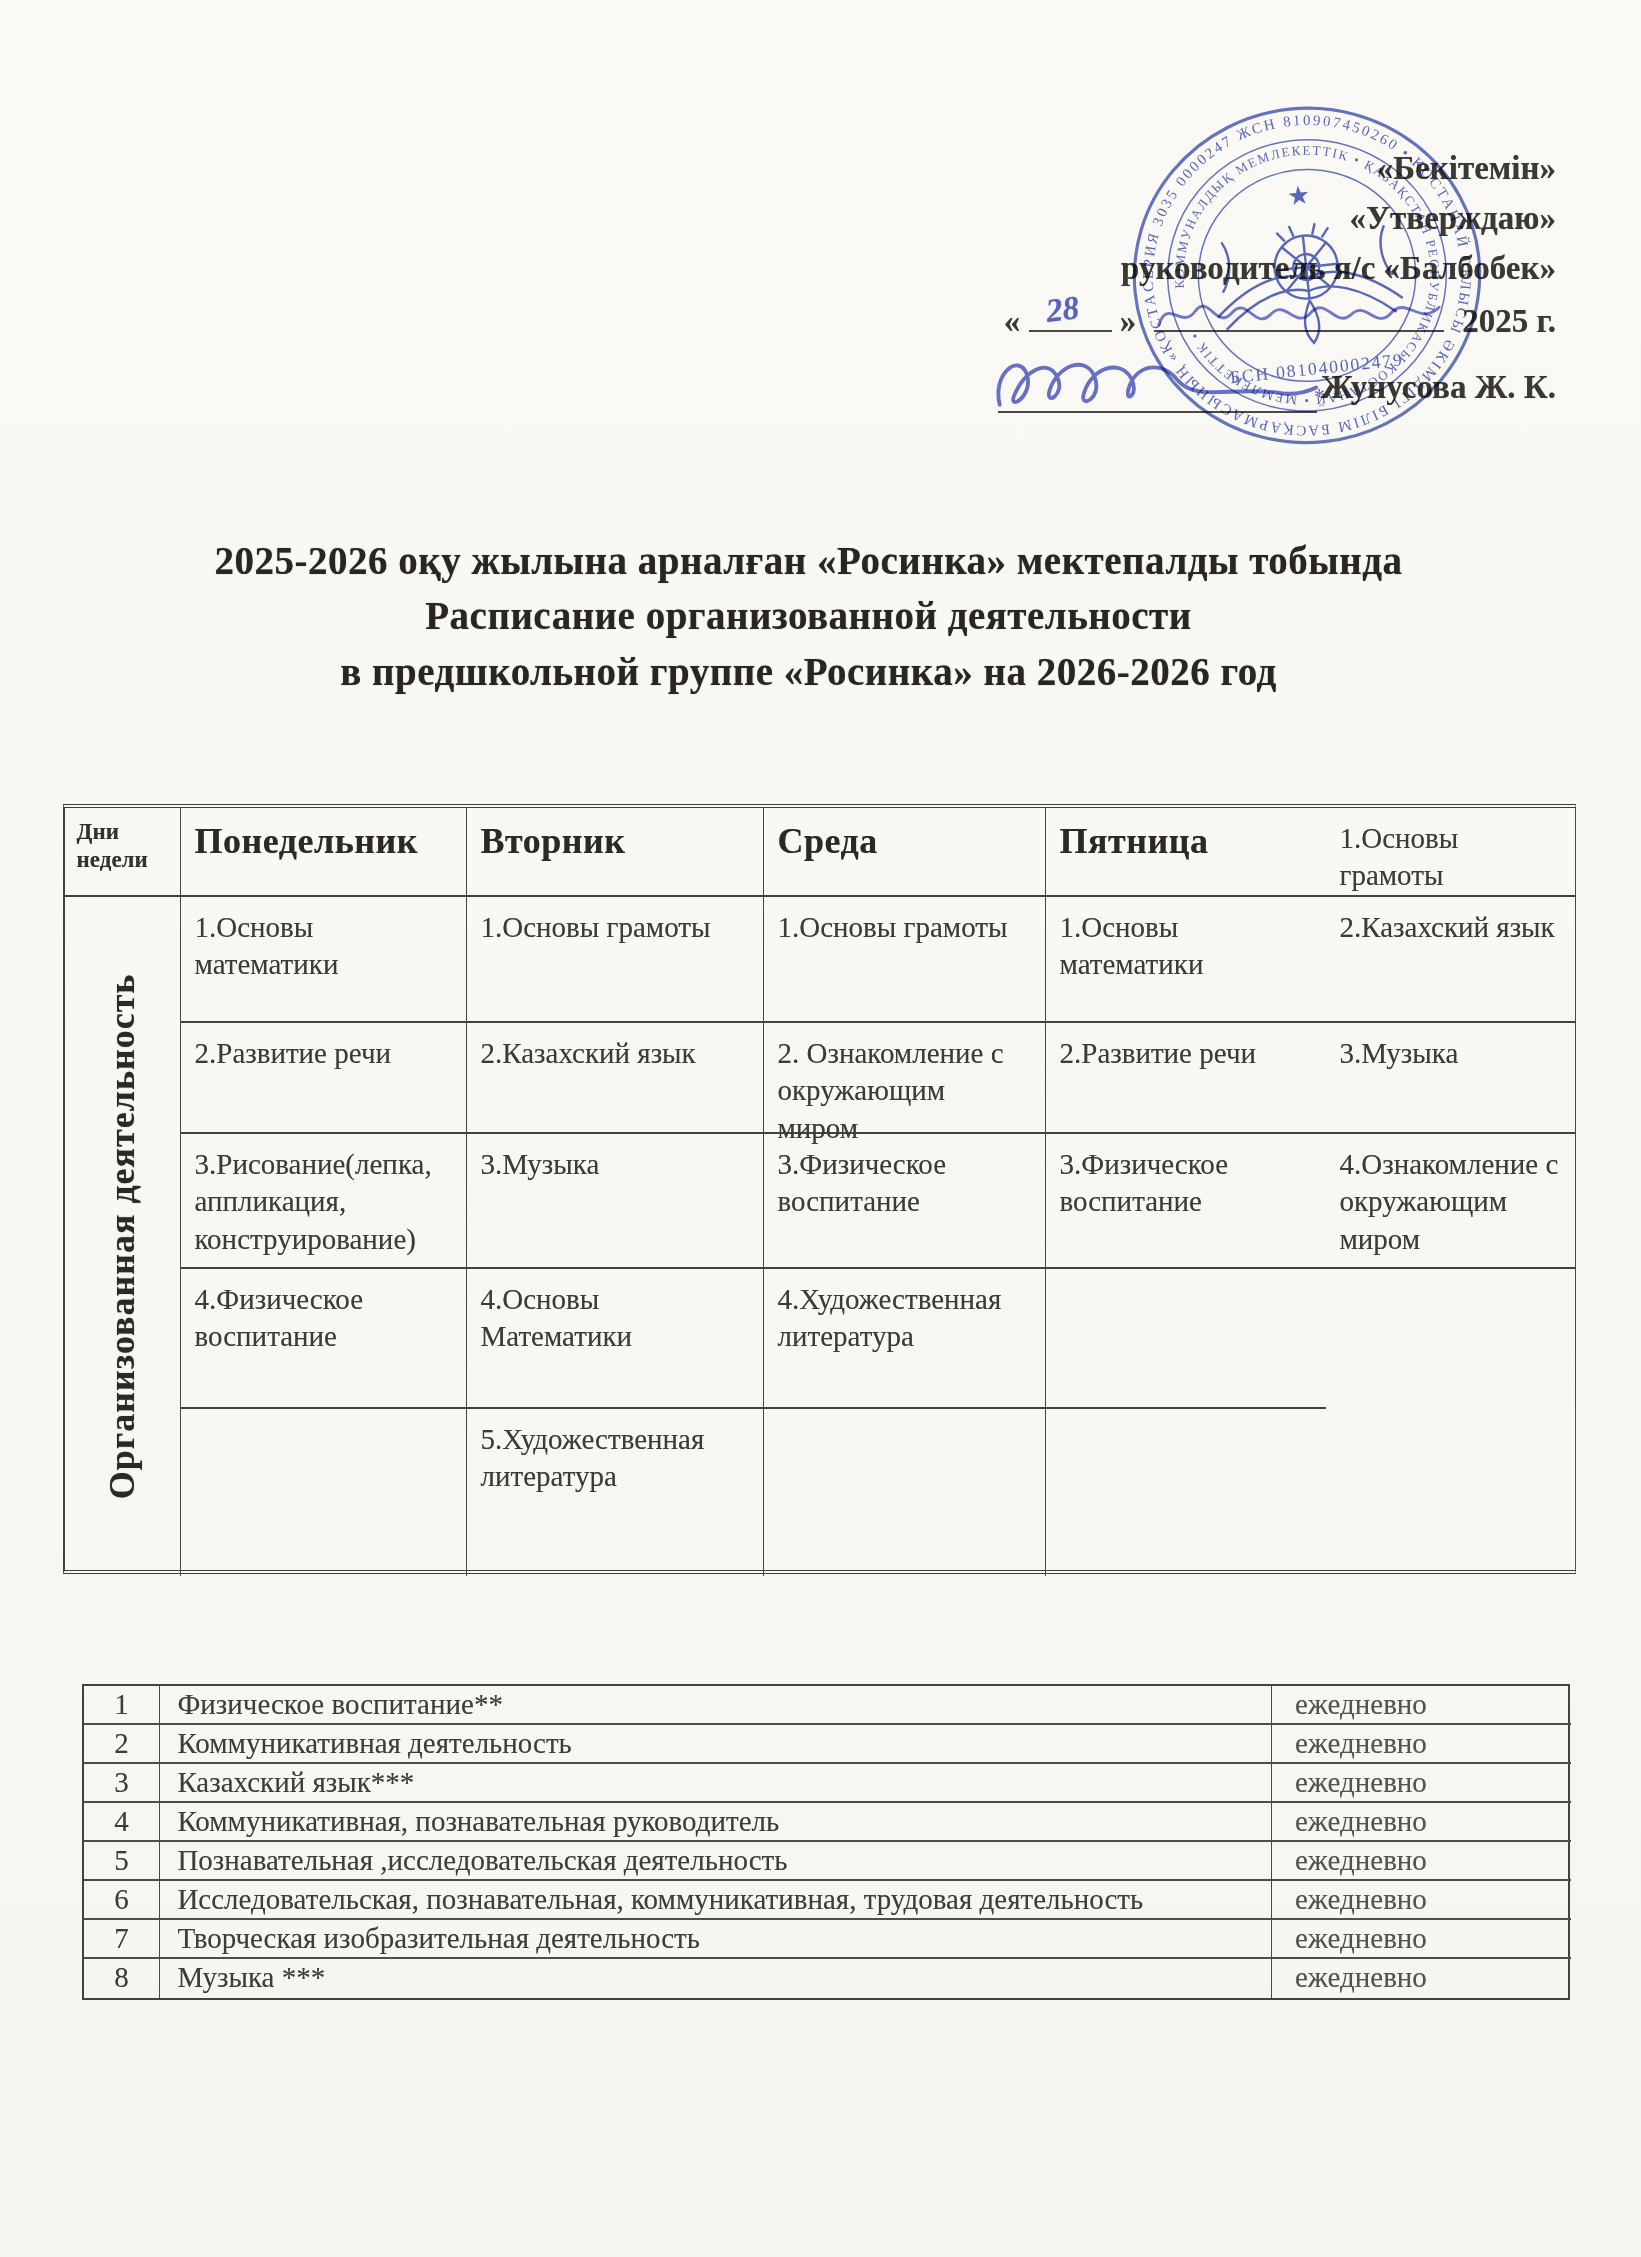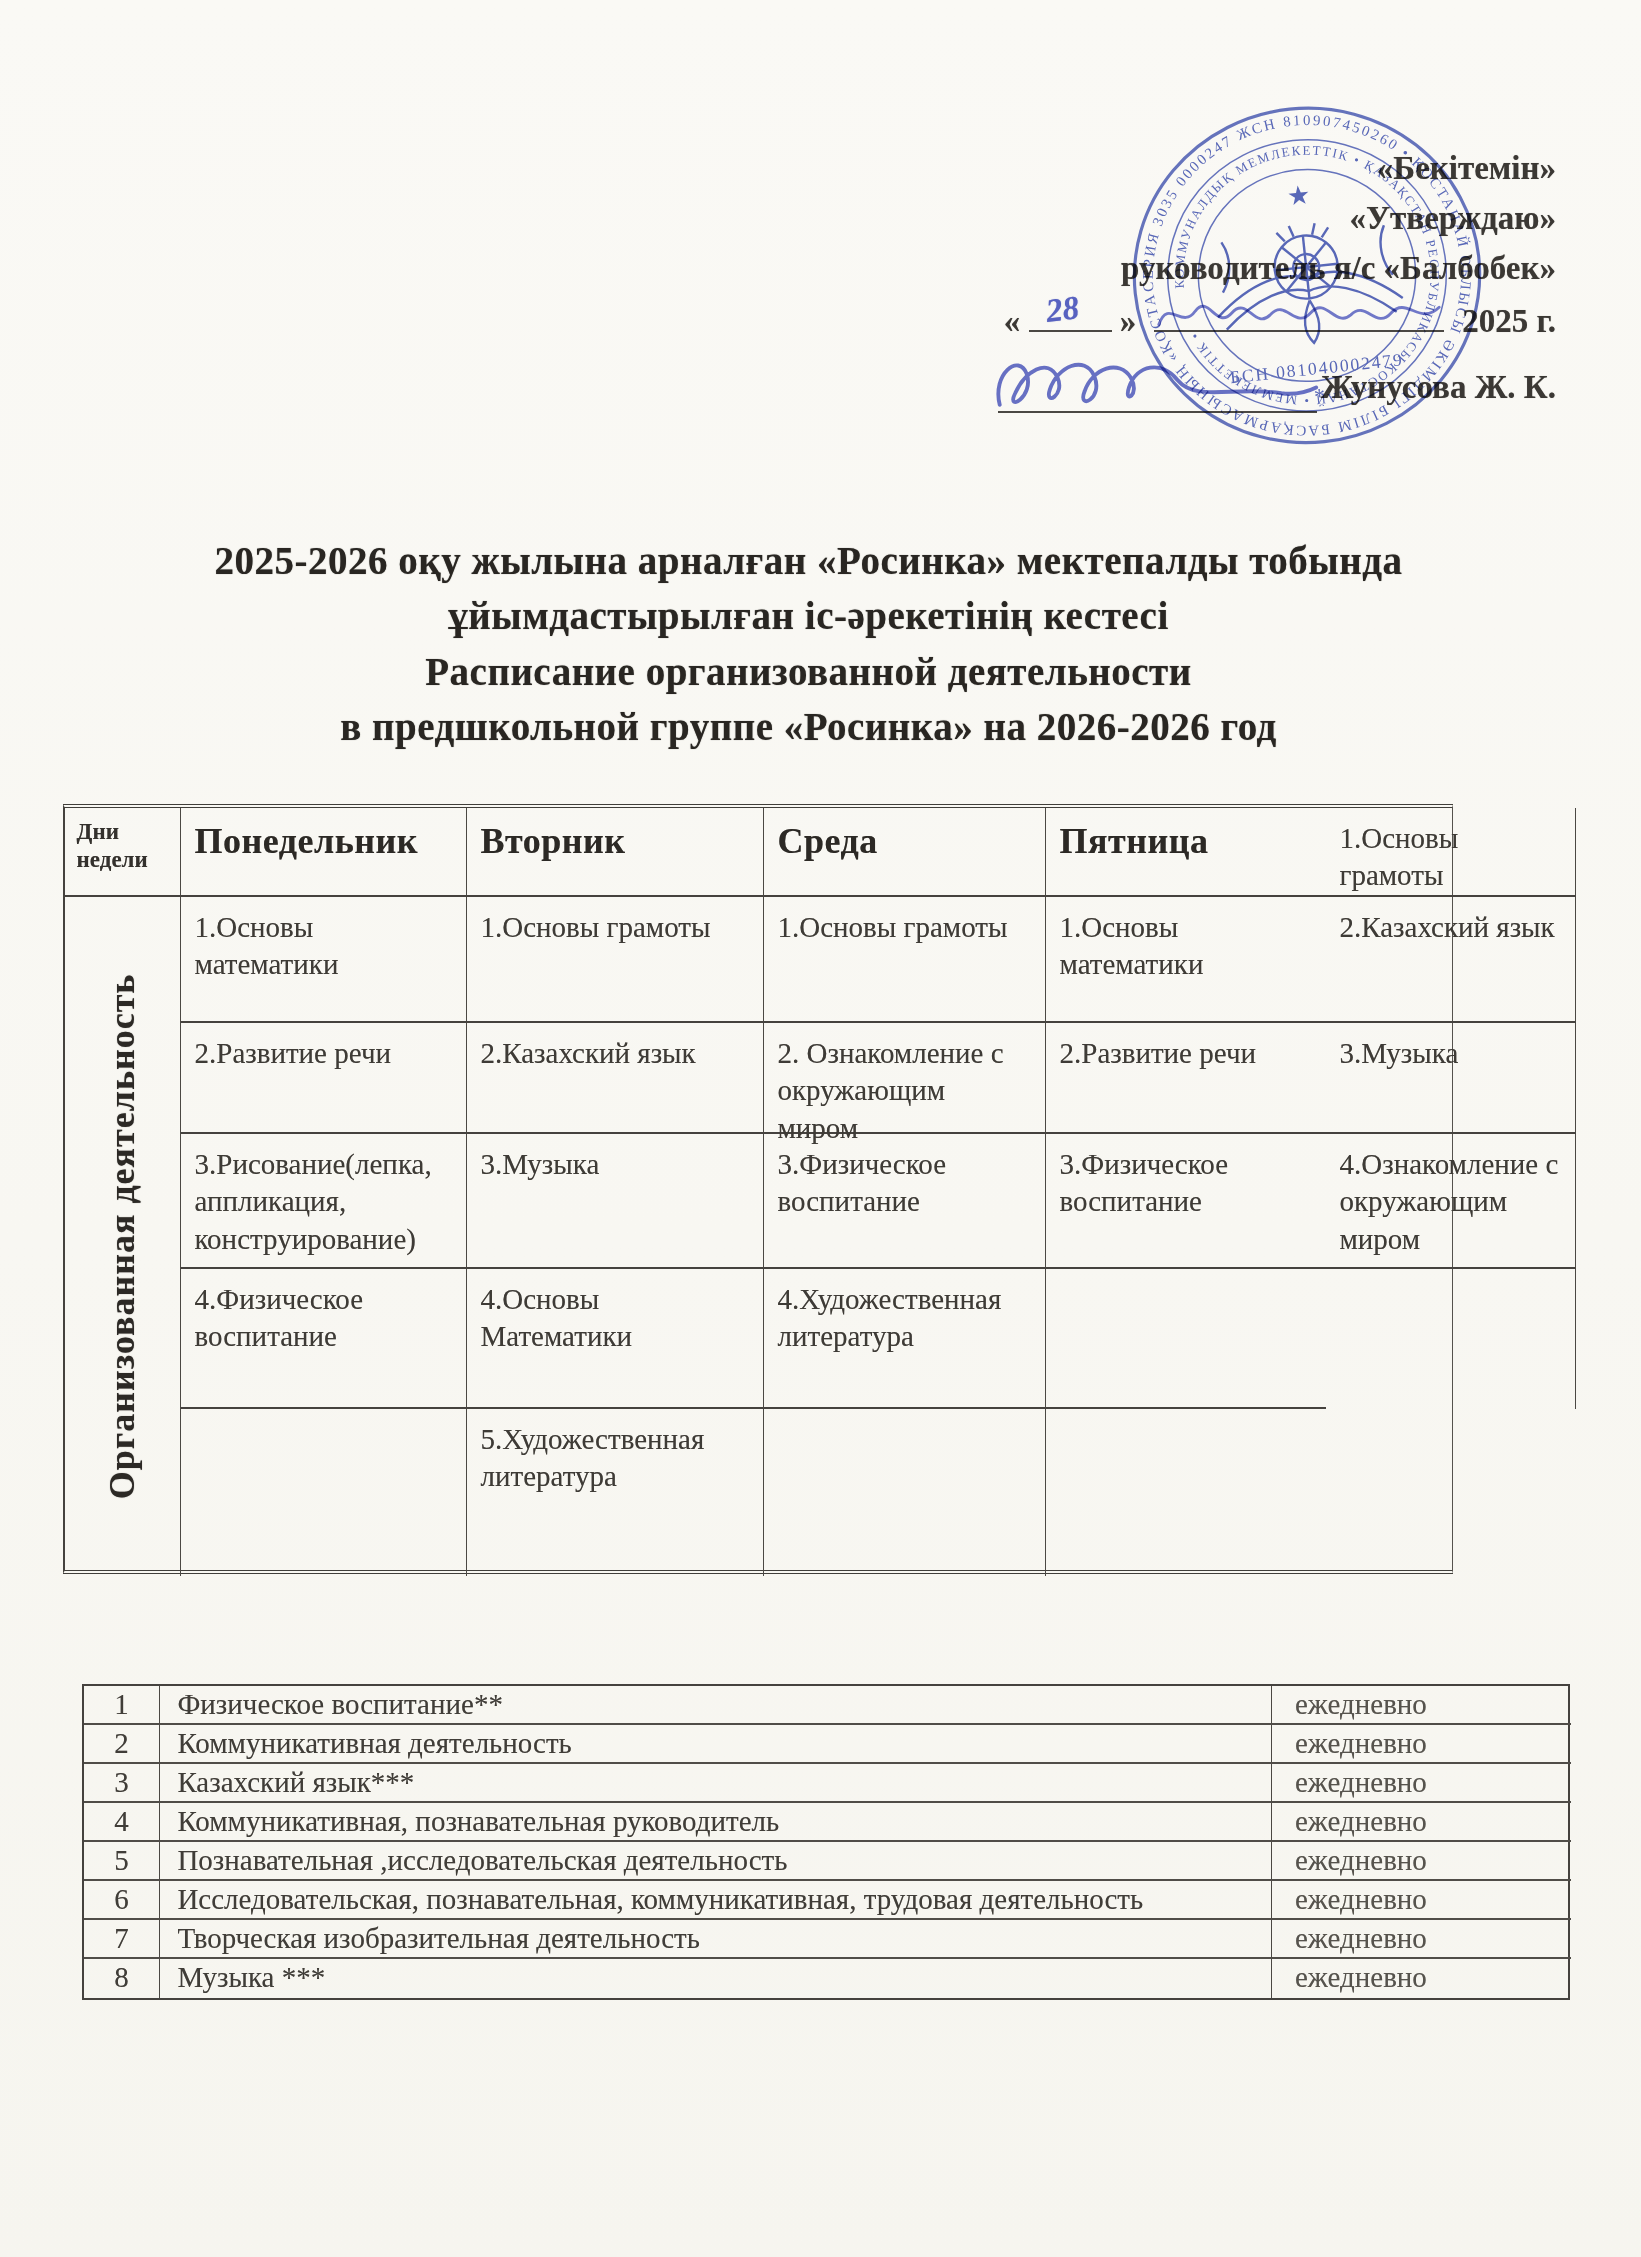--- a/index.html
+++ b/index.html
@@ -42,21 +42,21 @@
   
   .doc-title {
     position:absolute; top:533px; left:70px; width:1477px;
     text-align:center; font-weight:bold; font-size:39px; line-height:1.42;
     color:#292622; text-shadow:0 0 1px rgba(35,32,28,.55);
     letter-spacing:0.5px;
   }
 
   
   .schedule {
-    position:absolute; left:63px; top:804px; width:1390px; height:770px;
+    position:absolute; left:63px; top:804px; width:1513px; height:770px;
     display:grid;
     grid-template-columns:116px 286px 297px 282px 280px 250px;
     grid-template-rows:89px 126px 111px 135px 140px 167px;
     border-top:4.8px double #403e3a;
     border-bottom:4.8px double #403e3a;
     border-left:2.1px solid #45423e;
     border-right:1.7px solid #55524d;
     background:transparent;
   }
   .cell {
@@ -161,21 +161,20 @@
     <line x1="182" y1="156" x2="190" y2="166"></line>
     <line x1="238" y1="156" x2="230" y2="166"></line>
   </g>
   <text x="210" y="128" text-anchor="middle" font-size="28" fill="#4355b6">★</text>
   <text x="210" y="312" text-anchor="middle" font-family="Liberation Serif, serif" font-size="19" letter-spacing="2" fill="#4355b6">БСН 081040002479</text>
   <text x="210" y="344" text-anchor="middle" font-size="24" fill="#4355b6">*</text>
 </svg>
 
 <div class="doc-title">
   <div>2025-2026  оқу жылына  арналған «Росинка» мектепалды  тобында</div>
-  <div>ұйымдастырылған  іс-әрекетінің кестесі</div>
   <div>Расписание организованной деятельности</div>
   <div>в предшкольной группе «Росинка»  на 2026-2026 год</div>
 </div>
 
 <div class="schedule">
   <div class="cell corner">Дни недели</div>
   <div class="cell dayh">Понедельник</div>
   <div class="cell dayh">Вторник</div>
   <div class="cell dayh">Среда</div>
   <div class="cell dayh lc">Пятница</div>

